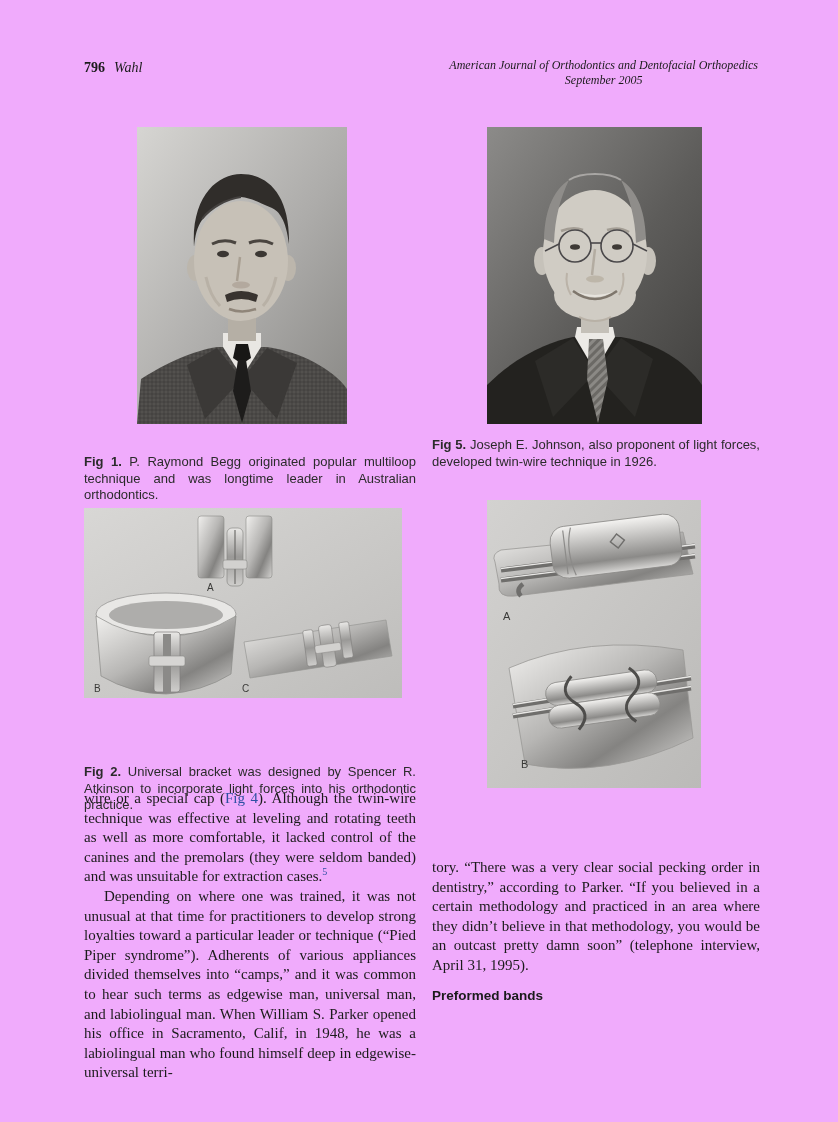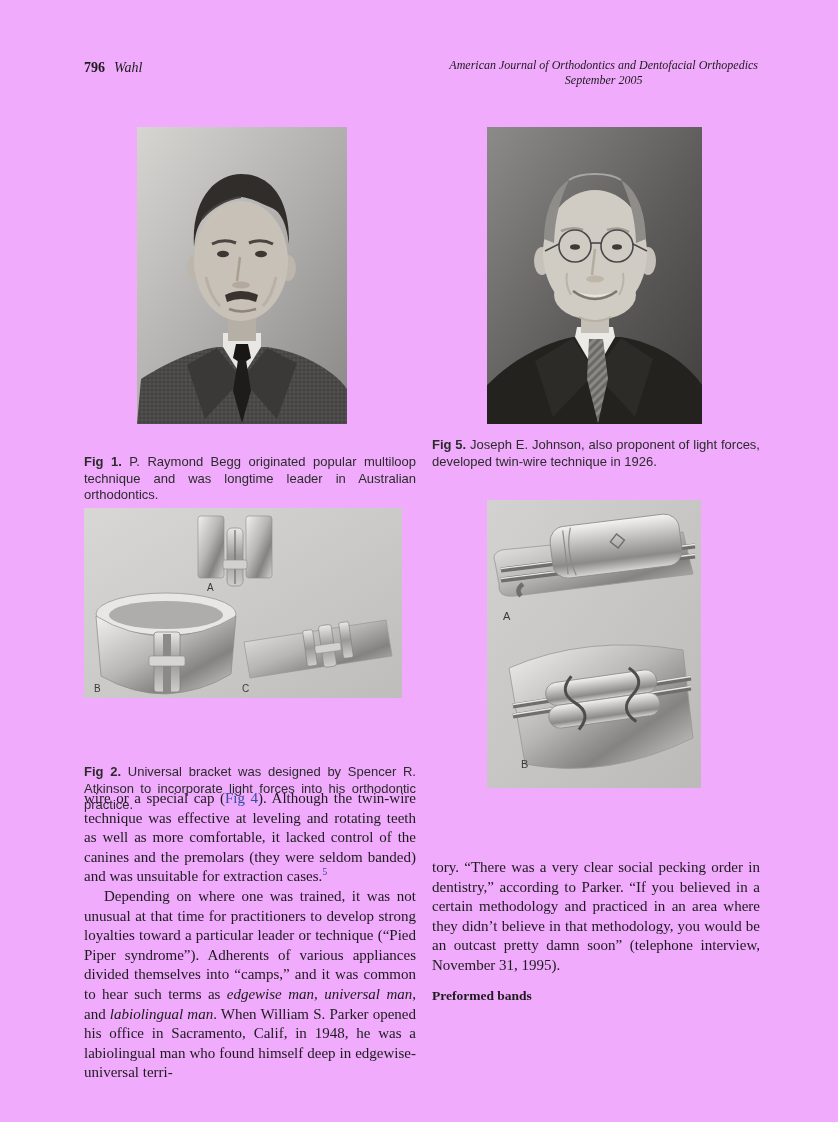--- a/index.html
+++ b/index.html
@@ -21,23 +21,23 @@
   .caption { position:absolute; font-family:"Liberation Sans", sans-serif;
              font-size:13px; line-height:16.5px; color:#2b2b2b; text-align:justify; }
   .caption b { font-weight:bold; }
   .caption.center { text-align:center; }
 
   
   .bodycol { position:absolute; font-size:15px; line-height:19.6px; text-align:justify; }
   .bodycol p.indent { text-indent:20px; }
   .xref { color:#2e4fa3; }
   sup.ref { color:#2e4fa3; font-size:10px; line-height:0; vertical-align:super; }
-  .subhead { font-family:Liberation Serif, serif; font-weight:bold;
+  .subhead { font-family:Liberation Sans, sans-serif; font-weight:bold;
              font-size:13.5px; margin:10px 0 7px 0; text-align:left; text-indent:0; }
-  .ital { font-style:italic; }
+  .ital { }
 </style>
 </head>
 <body>
 
 <div class="page">
 
   <div class="hdr-left">
     <span class="pno">796</span><span class="auth">Wahl</span>
   </div>
   <div class="hdr-right">
@@ -246,17 +246,17 @@
     <span>Universal bracket was designed by Spencer R. Atkinson to incorporate light forces into his orthodontic practice.</span>
   </div>
 
 
   <div class="bodycol" style="left:84px; top:789px; width:332px;">
     <p><span>wire or a special cap (</span><span class="xref">Fig 4</span><span>). Although the twin-wire technique was effective at leveling and rotating teeth as well as more comfortable, it lacked control of the canines and the premolars (they were seldom banded) and was unsuitable for extraction cases.</span><sup class="ref">5</sup></p>
     <p class="indent"><span>Depending on where one was trained, it was not unusual at that time for practitioners to develop strong loyalties toward a particular leader or technique (“Pied Piper syndrome”). Adherents of various appliances divided themselves into “camps,” and it was common to hear such terms as </span><span class="ital">edgewise man</span><span>, </span><span class="ital">universal man</span><span>, and </span><span class="ital">labiolingual man</span><span>. When William S. Parker opened his office in Sacramento, Calif, in 1948, he was a labiolingual man who found himself deep in edgewise-universal terri-</span></p>
   </div>
 
   <div class="bodycol" style="left:432px; top:858px; width:328px;">
-    <p>tory. “There was a very clear social pecking order in dentistry,” according to Parker. “If you believed in a certain methodology and practiced in an area where they didn’t believe in that methodology, you would be an outcast pretty damn soon” (telephone interview, November 31, 1995).</p>
+    <p>tory. “There was a very clear social pecking order in dentistry,” according to Parker. “If you believed in a certain methodology and practiced in an area where they didn’t believe in that methodology, you would be an outcast pretty damn soon” (telephone interview, April 31, 1995).</p>
     <p class="subhead">Preformed bands</p>
   </div>
 
 </div>
 
 </body></html>

